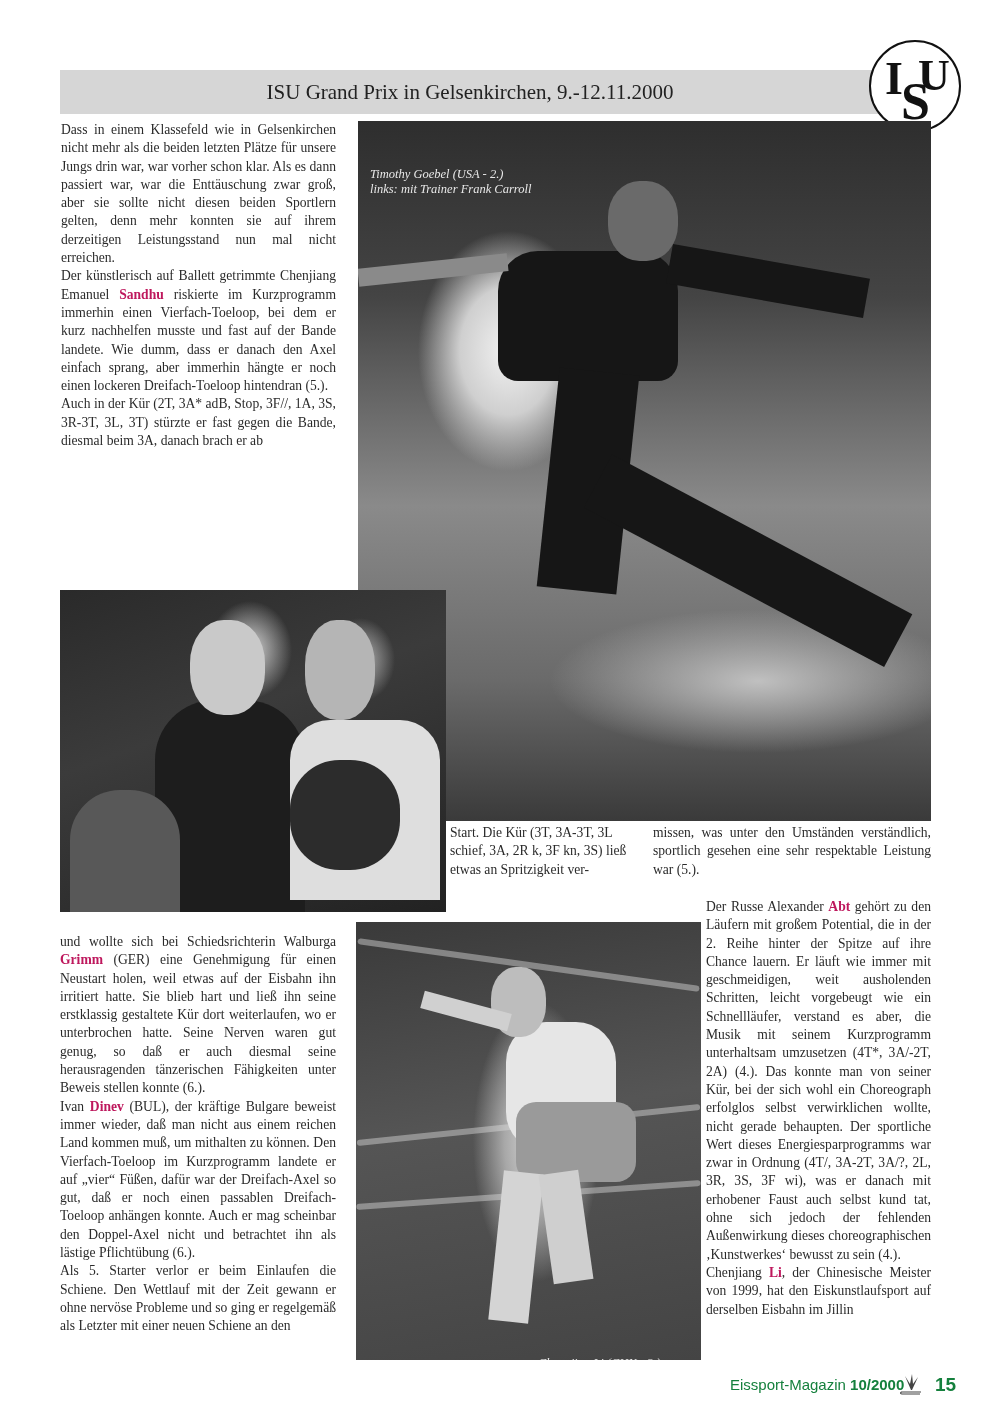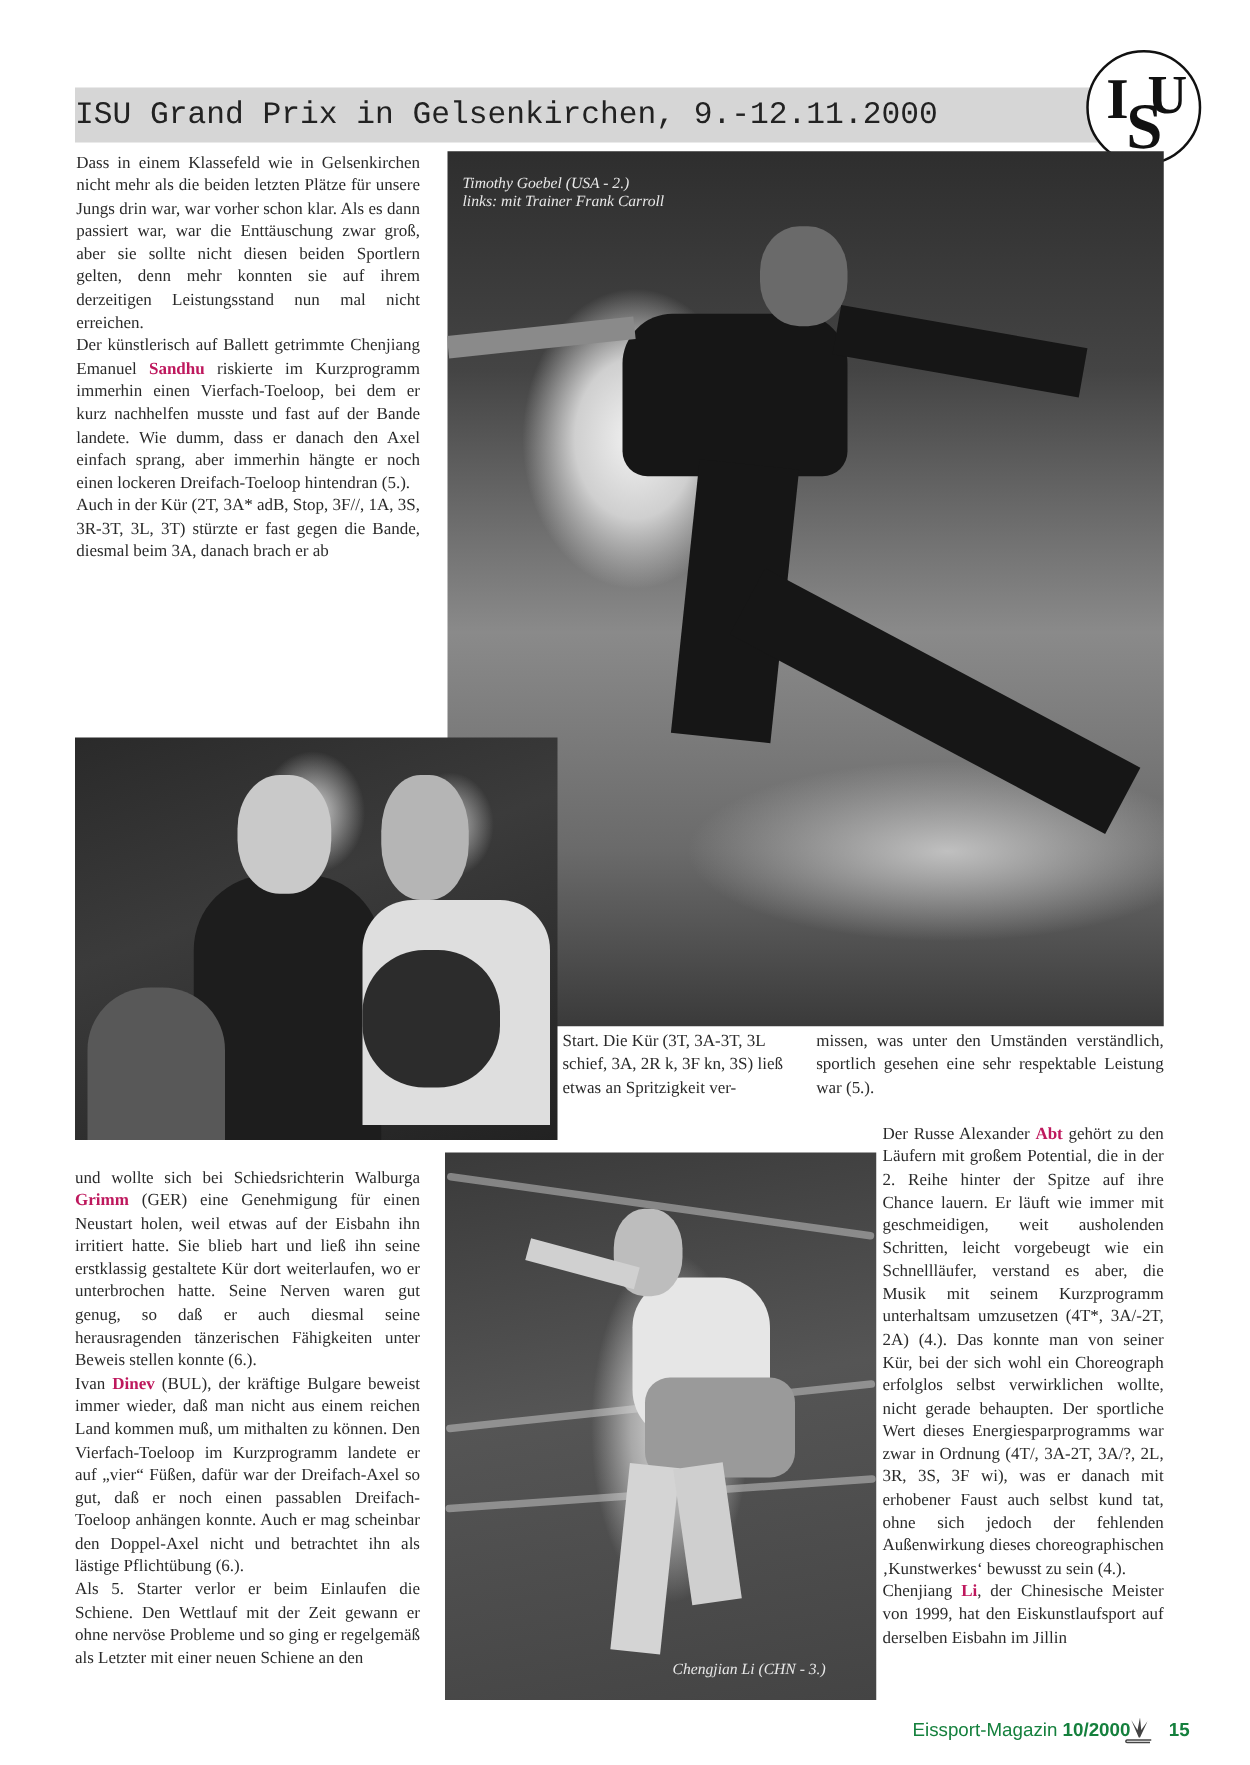--- a/index.html
+++ b/index.html
@@ -1,19 +1,19 @@
 <!DOCTYPE html>
 <html><head>
 <meta charset="utf-8">
 <style>
   html, body { margin: 0; padding: 0; background: #ffffff; }
   body { width: 1000px; height: 1412px; position: relative; overflow: hidden; font-family: "Liberation Serif", serif; color: #2a2a2a; }
 
   .header-band { position: absolute; left: 60px; top: 70px; width: 820px; height: 44px; background: #d6d6d6; }
-  .header-title { position: absolute; left: 60px; top: 72px; width: 820px; text-align: left; font-family: Liberation Mono, monospace; font-size: 25px; color: #222; line-height: 40px; }
+  .header-title { position: absolute; left: 60px; top: 72px; width: 820px; text-align: center; font-family: Liberation Serif, serif; font-size: 21px; color: #222; line-height: 40px; }
 
   .isu-logo { position: absolute; left: 869px; top: 40px; width: 88px; height: 88px; border: 2px solid #111; border-radius: 50%; background: #fff; }
   .isu-logo .l { position: absolute; font-family: "Liberation Serif", serif; font-weight: bold; color: #111; }
   .isu-logo .li { left: 14px; top: 10px; font-size: 46px; }
   .isu-logo .ls { left: 30px; top: 30px; font-size: 52px; }
   .isu-logo .lu { left: 47px; top: 8px; font-size: 44px; }
 
   .col { position: absolute; font-size: 13.6px; line-height: 18.3px; text-align: justify; hyphens: none; }
   .col p { margin: 0; }
   .col b { color: #be185d; }
@@ -27,26 +27,26 @@
 
   .photo-carroll { left: 60px; top: 590px; width: 386px; height: 322px; background:
       radial-gradient(ellipse 60px 70px at 190px 60px, #d8d8d8 0%, rgba(200,200,200,0) 70%),
       radial-gradient(ellipse 50px 60px at 300px 70px, #bdbdbd 0%, rgba(180,180,180,0) 70%),
       linear-gradient(160deg, #2a2a2a 0%, #3b3b3b 40%, #222 100%); }
   .photo-li { left: 356px; top: 922px; width: 345px; height: 438px; background:
       radial-gradient(ellipse 90px 200px at 180px 220px, #d9d9d9 0%, #a8a8a8 35%, rgba(80,80,80,0) 70%),
       linear-gradient(170deg, #3a3a3a 0%, #555 45%, #444 100%); }
   .ice-streak { position: absolute; height: 6px; background: rgba(220,220,220,0.45); border-radius: 3px; }
 
-  .caption { position: absolute; font-family: "Liberation Serif", serif; font-style: italic; color: #e8e8e8; font-size: 12.5px; line-height: 15px; }
+  .caption { position: absolute; font-family: "Liberation Serif", serif; font-style: italic; color: #e8e8e8; font-size: 12.5px; line-height: 15px; margin-top: 28px; }
 
   .footer { position: absolute; top: 1370px; font-family: "Liberation Sans", sans-serif; color: #15803d; }
   .footer-mag { left: 730px; font-size: 15px; line-height: 30px; }
   .footer-mag b { font-weight: bold; }
-  .footer-page { left: 935px; font-size: 15px; font-weight: bold; line-height: 30px; }
+  .footer-page { left: 935px; font-size: 19px; font-weight: bold; line-height: 30px; }
   .footer-icon { position: absolute; left: 898px; top: 1372px; width: 26px; height: 24px; }
 </style>
 </head>
 <body>
 
 <div class="header-band"></div>
 <div class="header-title">ISU Grand Prix in Gelsenkirchen, 9.-12.11.2000</div>
 <div class="isu-logo">
   <span class="l li">I</span>
   <span class="l ls">S</span>

